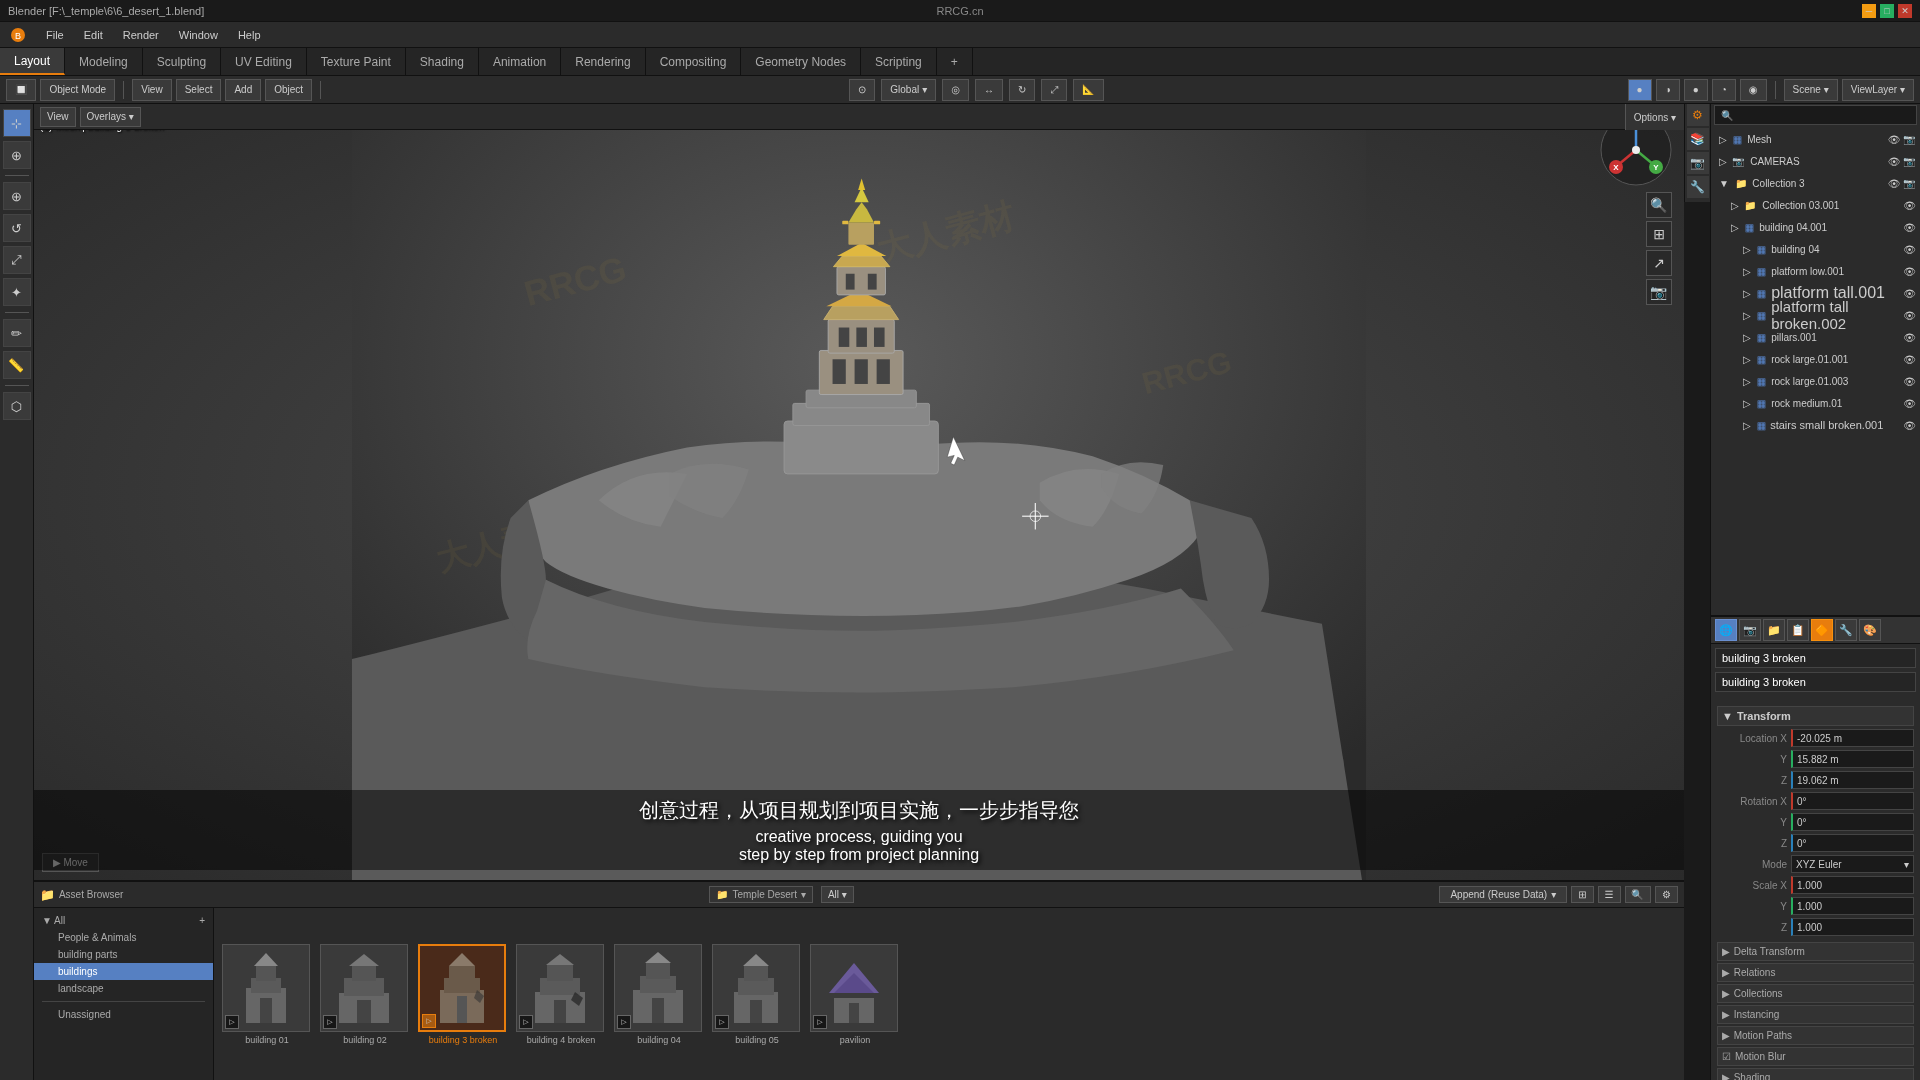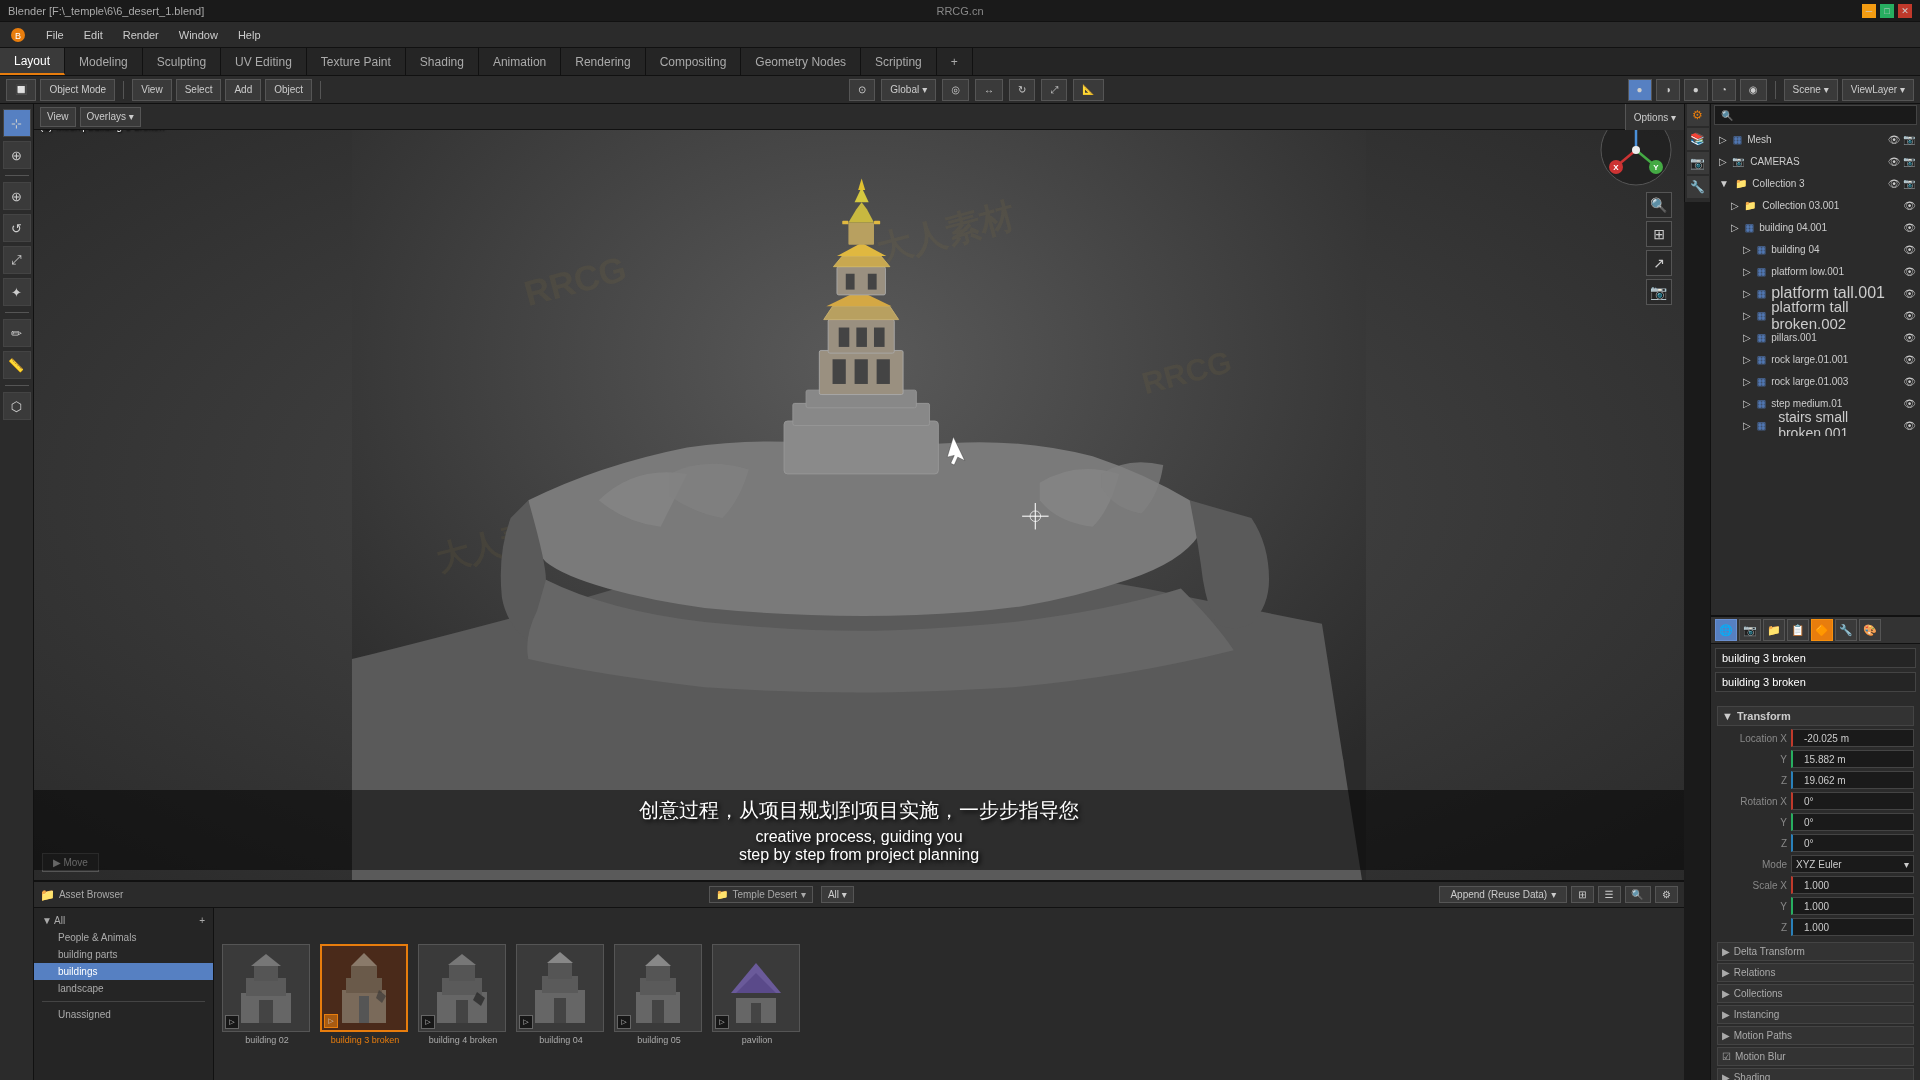--- a/index.html
+++ b/index.html
@@ -240,21 +240,21 @@
       text-align: right;
       flex-shrink: 0;
     }
     .prop-value {
       flex: 1;
       height: 18px;
       background: #1a1a1a;
       border: 1px solid #444;
       color: #ccc;
       font-size: 10px;
-      padding: 0 11px;
+      padding: 0 4px;
       display: flex;
       align-items: center;
     }
     .prop-xyz {
       display: flex;
       gap: 2px;
       flex: 1;
     }
     .prop-xyz .prop-value { flex: 1; }
     .prop-xyz .x { border-left: 2px solid #c0392b; }
@@ -817,20 +817,34 @@
       <div class="asset-cat sub">People &amp; Animals</div>
       <div class="asset-cat sub">building parts</div>
       <div class="asset-cat sub active">buildings</div>
       <div class="asset-cat sub">landscape</div>
       <div style="height:1px;background:#444;margin:4px 8px;"></div>
       <div class="asset-cat sub">Unassigned</div>
     </div>
 
     <div id="asset-content">
 
+      <div class="asset-item">
+        <div class="asset-thumb">
+          <svg width="80" height="80" viewBox="0 0 80 80">
+            <rect x="5" y="5" width="70" height="70" fill="#3a3a3a"></rect>
+            <rect x="20" y="40" width="40" height="35" fill="#666"></rect>
+            <rect x="25" y="30" width="30" height="15" fill="#5a5a5a"></rect>
+            <rect x="30" y="18" width="20" height="15" fill="#555"></rect>
+            <polygon points="40,5 28,18 52,18" fill="#888"></polygon>
+            <rect x="34" y="50" width="12" height="25" fill="#444"></rect>
+          </svg>
+          <div class="asset-icon-btn">▷</div>
+        </div>
+        <div class="asset-label">building 01</div>
+      </div>
 
       <div class="asset-item">
         <div class="asset-thumb">
           <svg width="80" height="80" viewBox="0 0 80 80">
             <rect x="5" y="5" width="70" height="70" fill="#3a3a3a"></rect>
             <rect x="15" y="45" width="50" height="30" fill="#666"></rect>
             <rect x="20" y="30" width="40" height="18" fill="#5a5a5a"></rect>
             <rect x="28" y="18" width="24" height="15" fill="#555"></rect>
             <polygon points="40,6 25,18 55,18" fill="#777"></polygon>
             <rect x="33" y="52" width="14" height="23" fill="#444"></rect>
@@ -1046,30 +1060,30 @@
         <span style="color:#5a8ad4;margin-left:4px;font-size:10px;">▦</span>
         <span style="margin-left:3px;font-size:10px;">rock large.01.003</span>
         <span class="outliner-vis">
           <span class="vis-btn active">👁</span>
         </span>
       </div>
 
       <div class="outliner-item">
         <span style="margin-left:28px;">▷</span>
         <span style="color:#5a8ad4;margin-left:4px;font-size:10px;">▦</span>
-        <span style="margin-left:3px;font-size:10px;">step medium.01</span>
+        <span style="margin-left:3px;font-size:10px;">rock medium.01</span>
         <span class="outliner-vis">
           <span class="vis-btn active">👁</span>
         </span>
       </div>
 
       <div class="outliner-item">
         <span style="margin-left:28px;">▷</span>
         <span style="color:#5a8ad4;margin-left:4px;font-size:10px;">▦</span>
-        <span style="margin-left:10px;font-size:14px;">stairs small broken.001</span>
+        <span style="margin-left:2px;font-size:11px;">stairs small broken.001</span>
         <span class="outliner-vis">
           <span class="vis-btn active">👁</span>
         </span>
       </div>
     </div>
   </div>
 
   <div style="height:28px;background:#333;border-top:1px solid #111;border-bottom:1px solid #111;display:flex;align-items:center;padding:0 4px;gap:2px;">
     <div style="width:22px;height:22px;background:#5680c2;border:1px solid #6a90d2;display:flex;align-items:center;justify-content:center;font-size:11px;cursor:pointer;">🌐</div>
     <div style="width:22px;height:22px;background:#3a3a3a;border:1px solid #555;display:flex;align-items:center;justify-content:center;font-size:11px;cursor:pointer;">📷</div>

